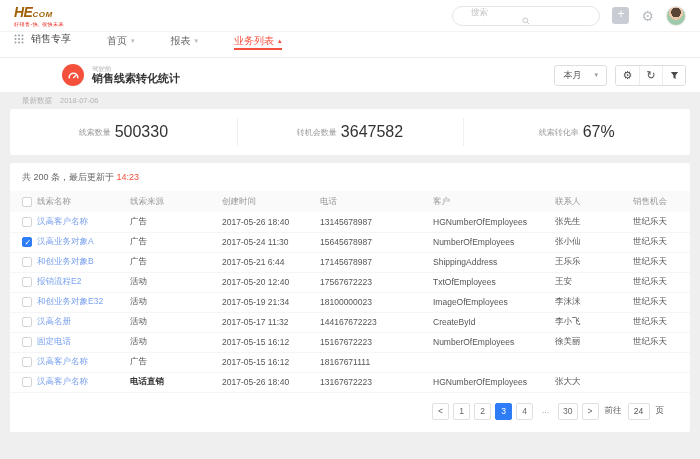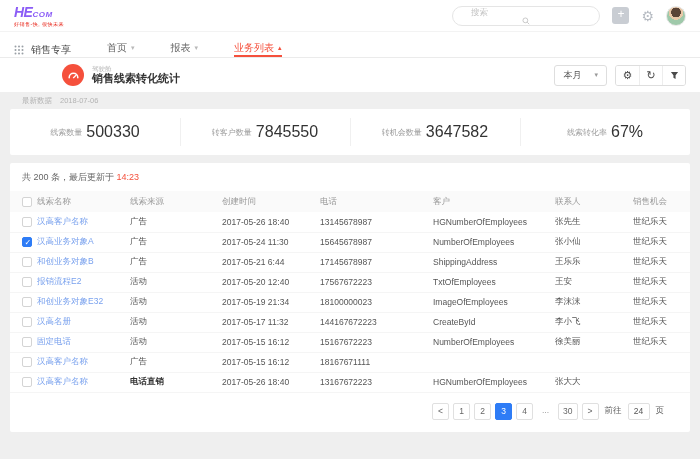--- a/index.html
+++ b/index.html
@@ -3,35 +3,35 @@
 <meta charset="utf-8">
 <style>
   * { margin:0; padding:0; box-sizing:border-box; }
   html,body { width:700px; height:459px; overflow:hidden; }
   body { font-family:"Liberation Sans","DejaVu Sans",sans-serif; background:#efefef; color:#333; }
   .screen { width:700px; height:459px; display:flex; flex-direction:column; }
 
   
   .topbar { height:32px; background:#fff; display:flex; align-items:center; padding:0 14px; border-bottom:1px solid #f3f3f3; flex:0 0 auto; }
   .logo { display:flex; flex-direction:column; line-height:1; cursor:pointer; }
-  .logo-row { color:#8b5cf6; font-weight:bold; font-style:italic; }
+  .logo-row { color:#a16207; font-weight:bold; font-style:italic; }
   .logo-main { font-size:14px; letter-spacing:-0.5px; }
   .logo-sub { font-size:8px; letter-spacing:0.5px; }
   .logo-tagline { font-size:5px; color:#e8271b; margin-top:2px; letter-spacing:0.5px; white-space:nowrap; }
   .topbar-right { margin-left:auto; display:flex; align-items:center; gap:12px; }
   .searchbox { width:148px; height:20px; border:1px solid #e5e5e5; border-radius:10px; display:flex; align-items:center; padding:0 8px; background:#fff;flex-direction:column; }
   .searchbox input { border:none; outline:none; flex:1; font-size:8.5px; color:#555; background:transparent; min-width:0; }
   .searchbox input::placeholder { color:#c3c3c3; }
   .plus-btn { width:17px; height:17px; border-radius:3px; background:#c9cdd3; color:#fff; font-size:12px; line-height:15px; text-align:center; cursor:pointer; }
   .gear-top { color:#b7bcc3; font-size:14px; line-height:1; cursor:pointer; }
   .avatar { width:20px; height:20px; border-radius:50%; cursor:pointer;
             background: radial-gradient(circle at 50% 30%, #5a4436 0 31%, #e8c8a8 32% 47%, #9fc9aa 48%); border:1px solid #e8e8e8; }
 
   
-  .subnav { height:26px; background:#fff; display:flex; align-items:flex-end; padding:0 14px; border-bottom:1px solid #ebebeb; flex:0 0 auto;font-family:Liberation Serif, serif; }
+  .subnav { height:26px; background:#fff; display:flex; align-items:flex-start; padding:0 14px; border-bottom:1px solid #ebebeb; flex:0 0 auto;font-family:Liberation Serif, serif; }
   .workspace { display:flex; align-items:center; gap:7px; font-size:10px; color:#4a4a4a; }
   .tabs { display:flex; margin-left:36px; gap:36px; }
   .tab { display:flex; align-items:center; gap:4px; font-size:10px; color:#666; cursor:pointer; border-bottom:2px solid transparent; padding-top:2px; }
   .tab .caret { font-size:7px; color:#b9b9b9; }
   .tab.active { color:#f5503c; border-bottom-color:#f5503c; }
   .tab.active .caret { color:#f5503c; }
 
   
   .page-header { height:34px; background:#fff; display:flex; align-items:center; padding:0 14px 0 62px; flex:0 0 auto; }
   .hdr-icon { width:22px; height:22px; border-radius:50%; background:#f5503c; display:flex; align-items:center; justify-content:center; flex:0 0 auto; }
@@ -177,24 +177,20 @@
     <span>2018-07-06</span>
   </div>
 
   <div class="stats-card">
 
       <div class="stat">
         <span class="stat-label">线索数量</span>
         <span class="stat-value">500330</span>
       </div>
 
-      <div class="stat">
-        <span class="stat-label">转客户数量</span>
-        <span class="stat-value">7845550</span>
-      </div>
 
       <div class="stat">
         <span class="stat-label">转机会数量</span>
         <span class="stat-value">3647582</span>
       </div>
 
       <div class="stat">
         <span class="stat-label">线索转化率</span>
         <span class="stat-value">67%</span>
       </div>

